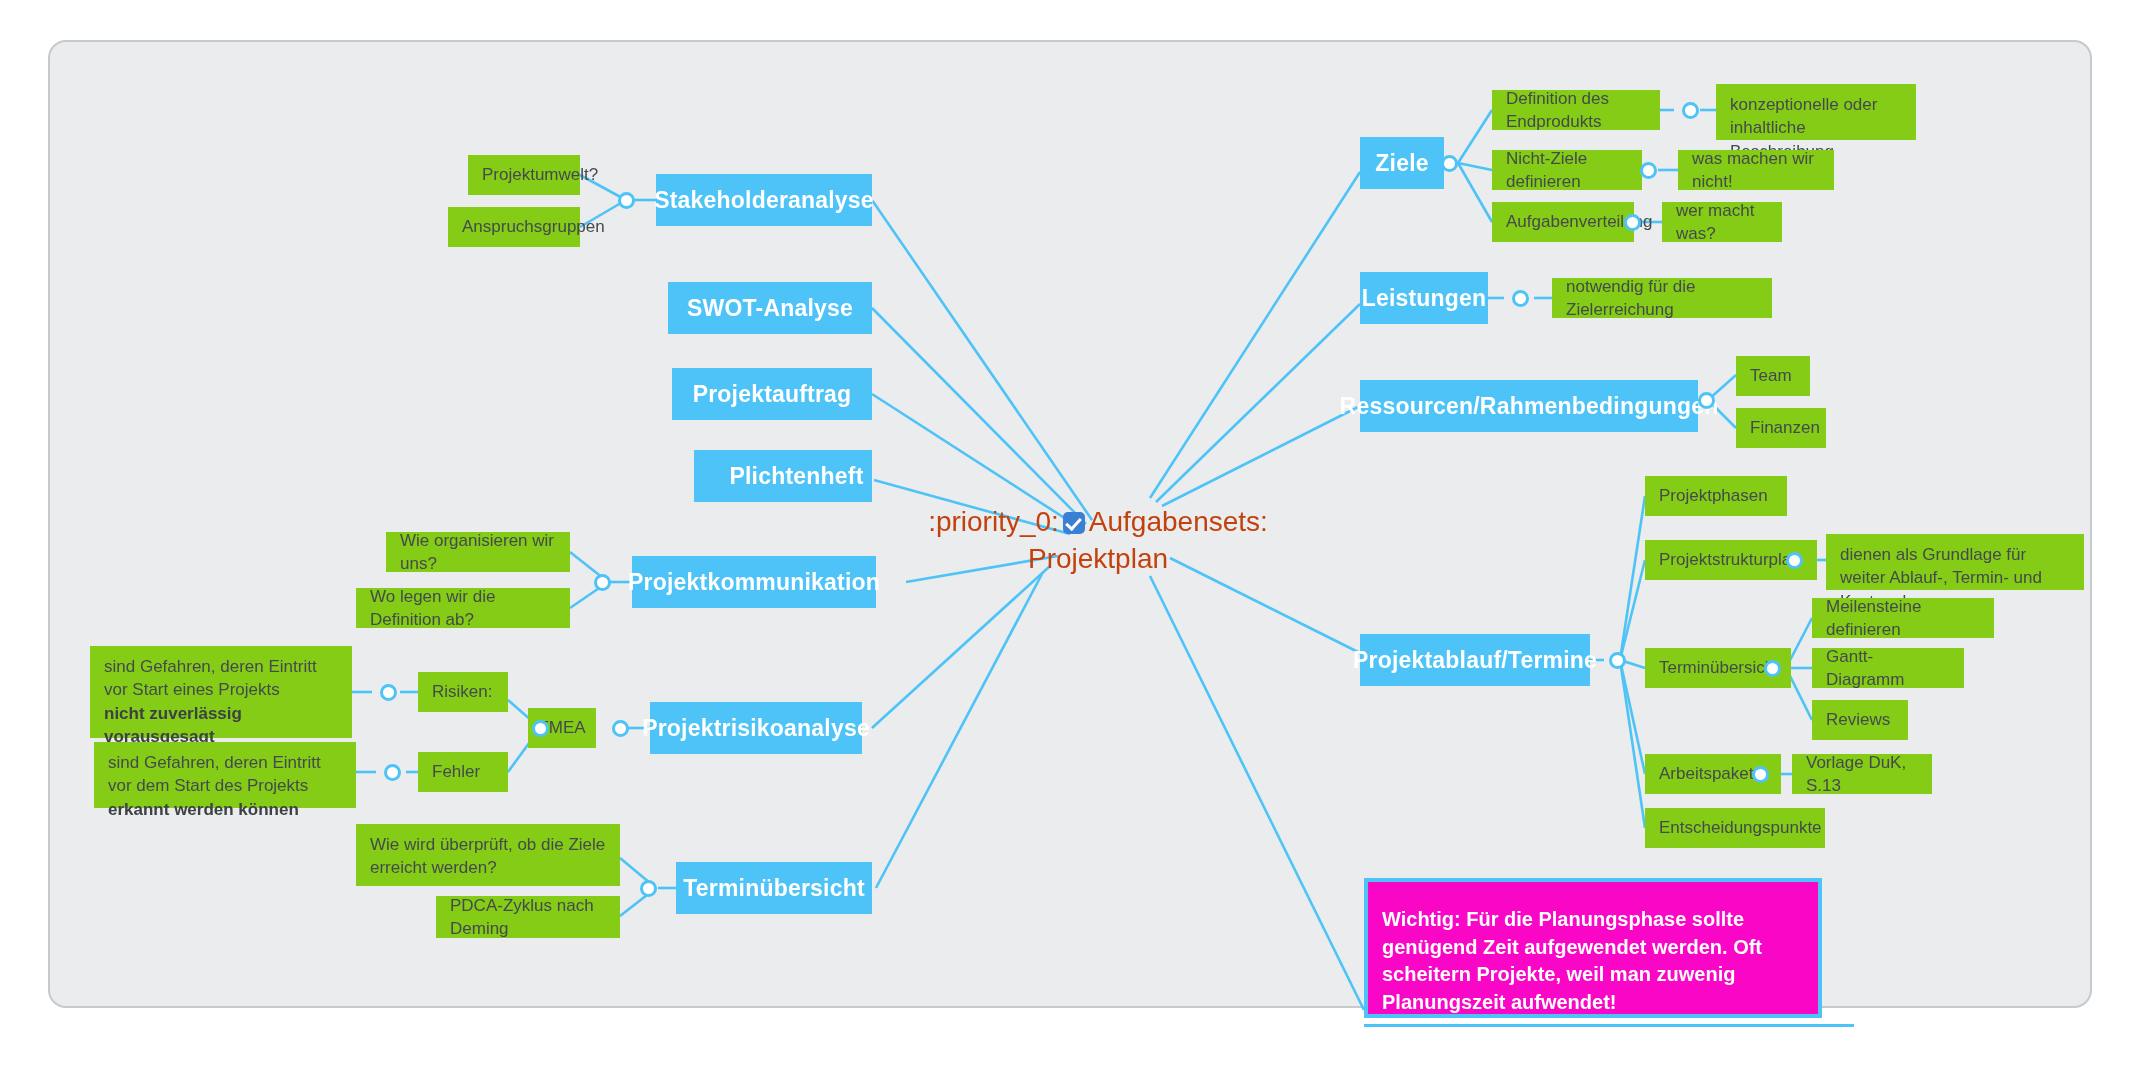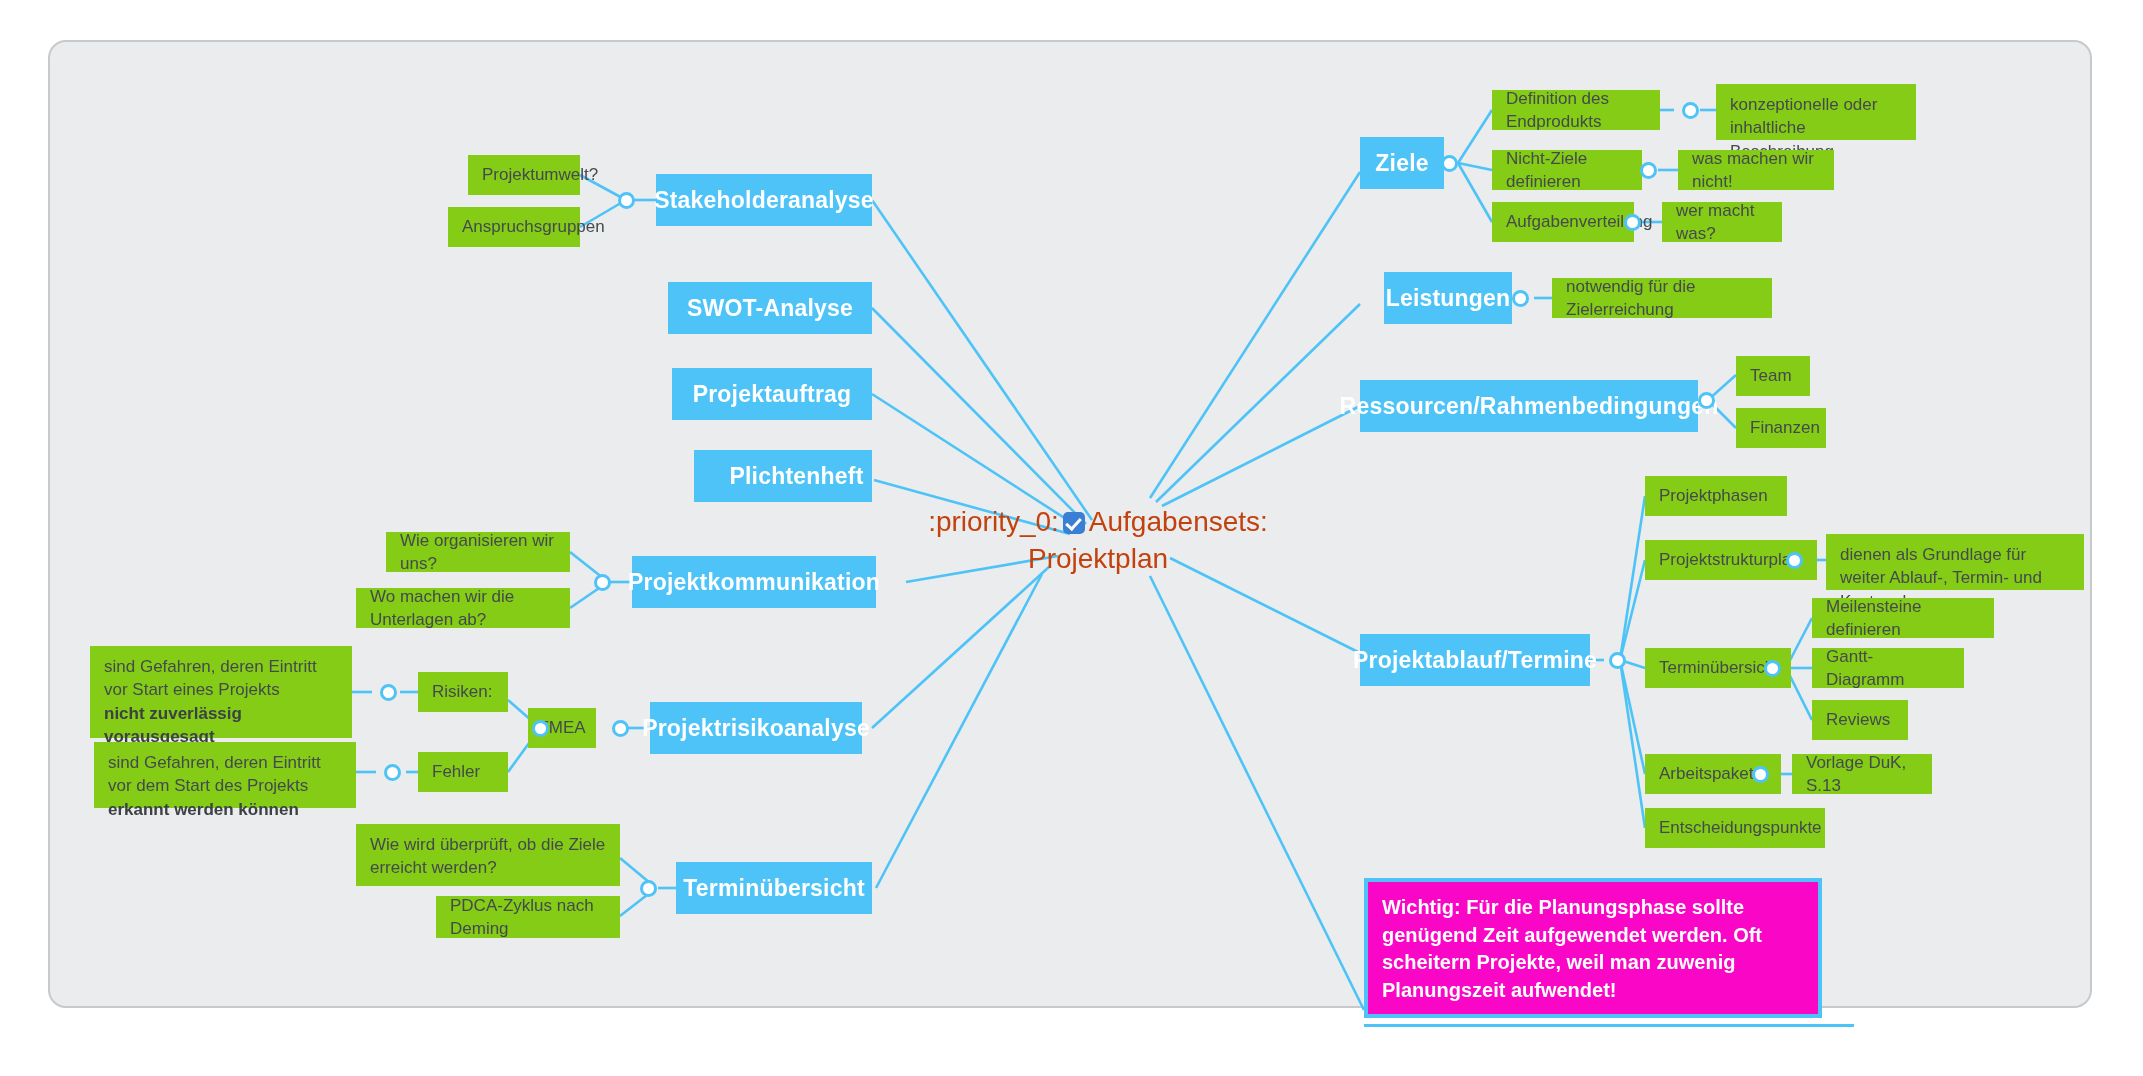--- a/index.html
+++ b/index.html
@@ -44,21 +44,21 @@
   .cbox:after{
     content:"";position:absolute;left:6px;top:3px;width:6px;height:12px;
     border:solid #ffffff;border-width:0 3px 3px 0;transform:rotate(42deg);
   }
 
   
   .callout{
     position:absolute;box-sizing:border-box;
     background:#f906c6;border:4px solid #4dc3f7;
     color:#ffffff;font-weight:bold;font-size:20px;line-height:1.38;
-    padding:12px 14px;
+    padding:24px 14px;
   }
   .callout-underline{position:absolute;height:3px;background:#4dc3f7;}
 
   
   .dot{
     position:absolute;width:17px;height:17px;border-radius:50%;
     background:#ffffff;border:3.5px solid #4dc3f7;box-sizing:border-box;
   }
 </style>
 </head>
@@ -176,21 +176,21 @@
     </div>
 
   <div class="node blue" style="left:632px;top:556px;width:244px;height:52px;">
       <span>Projektkommunikation</span>
     </div>
   <div class="dot" style="left:594px;top:574px;"></div>
   <div class="node leaf" style="left:386px;top:532px;width:184px;height:40px;">
       <span>Wie organisieren wir uns?</span>
     </div>
   <div class="node leaf" style="left:356px;top:588px;width:214px;height:40px;">
-      <span>Wo machen wir die Unterlagen ab?</span>
+      <span>Wo legen wir die Definition ab?</span>
     </div>
 
   <div class="node blue" style="left:650px;top:702px;width:212px;height:52px;">
       <span>Projektrisikoanalyse</span>
     </div>
   <div class="dot" style="left:612px;top:720px;"></div>
   <div class="node leaf" style="left:528px;top:708px;width:68px;height:40px;justify-content:center;">
       <span>FMEA</span>
     </div>
   <div class="dot" style="left:532px;top:720px;"></div>
@@ -242,21 +242,21 @@
     </div>
 
   <div class="node leaf" style="left:1492px;top:202px;width:142px;height:40px;">
       <span>Aufgabenverteilung</span>
     </div>
   <div class="dot" style="left:1624px;top:214px;"></div>
   <div class="node leaf" style="left:1662px;top:202px;width:120px;height:40px;">
       <span>wer macht was?</span>
     </div>
 
-  <div class="node blue" style="left:1360px;top:272px;width:128px;height:52px;margin-left:24px;">
+  <div class="node blue" style="left:1360px;top:272px;width:128px;height:52px;">
       <span>Leistungen</span>
     </div>
   <div class="dot" style="left:1512px;top:290px;"></div>
   <div class="node leaf" style="left:1552px;top:278px;width:220px;height:40px;">
       <span>notwendig für die Zielerreichung</span>
     </div>
 
   <div class="node blue" style="left:1360px;top:380px;width:338px;height:52px;">
       <span>Ressourcen/Rahmenbedingungen</span>
     </div>

